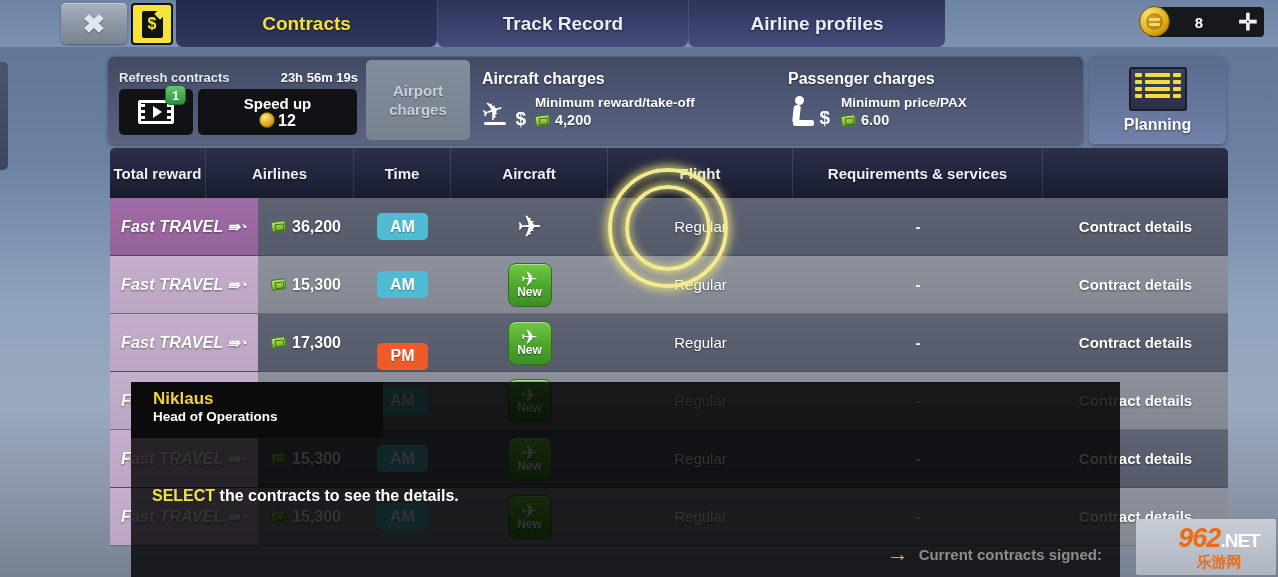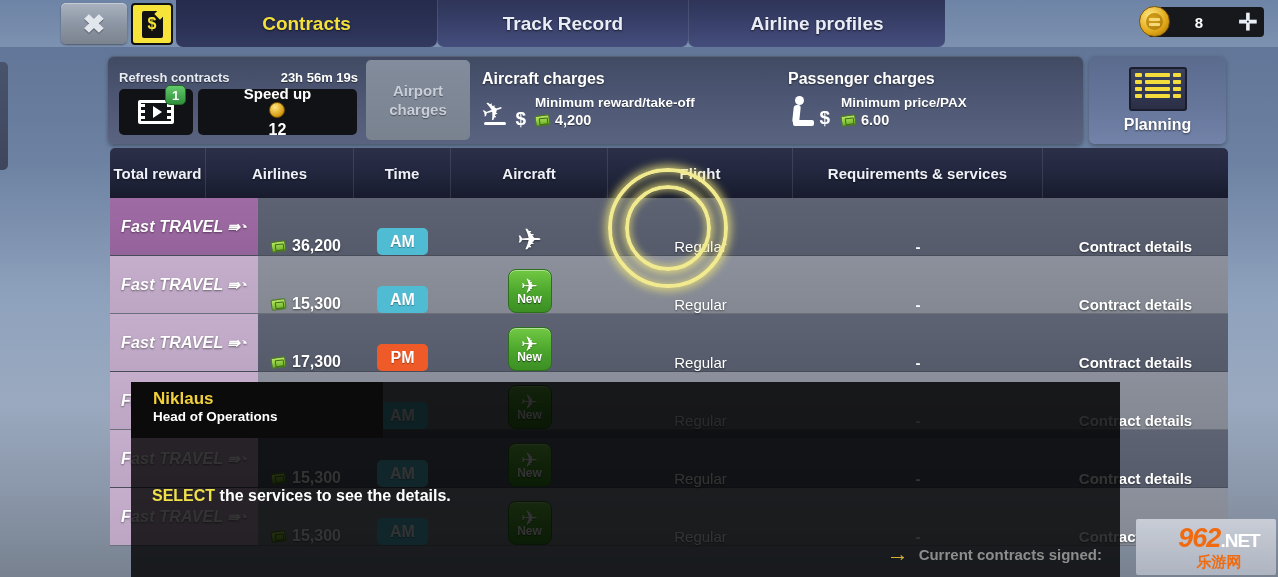--- a/index.html
+++ b/index.html
@@ -104,21 +104,21 @@
     position:absolute;left:53px;top:25px;min-width:21px;height:20px;border-radius:5px;
     background:linear-gradient(180deg,#63c96a,#2f8f3c);border:1px solid #1f6b2a;
     color:#fff;font-size:13px;font-weight:bold;display:flex;align-items:center;justify-content:center;
     padding:0 4px;
   }
   .speedbtn{
     position:absolute;left:86px;top:29px;width:159px;height:46px;background:#111215;border-radius:5px;
     display:flex;flex-direction:column;align-items:center;justify-content:center;gap:0;
   }
   .speedbtn .t{color:#fff;font-size:15px;font-weight:bold;line-height:16px;}
-  .speedbtn .v{display:flex;align-items:center;gap:3px;line-height:17px;flex-direction:column;}
+  .speedbtn .v{display:flex;align-items:center;gap:3px;line-height:17px;}
   .speedbtn .v .c{width:16px;height:16px;border-radius:50%;
     background:radial-gradient(circle at 35% 30%,#ffe680,#d79f14 65%,#8f6205 100%);border:1px solid #7d5504;}
   .speedbtn .v span{color:#fff;font-size:16px;font-weight:bold;}
 
   .airport-tab{
     position:absolute;left:258px;top:4px;width:104px;height:80px;
     background:linear-gradient(180deg,#838c9c 0%,#79828f 100%);
     border-radius:5px;display:flex;align-items:center;justify-content:center;text-align:center;
     color:#c9cfd9;font-size:15px;font-weight:bold;line-height:19px;
     text-shadow:0 1px 1px rgba(0,0,0,.4);
@@ -174,21 +174,21 @@
     display:flex;align-items:center;justify-content:center;
     color:#eef1f8;font-size:15px;font-weight:bold;height:100%;
     text-shadow:0 1px 2px rgba(0,0,0,.6);
     border-right:1px solid rgba(255,255,255,.11);
   }
   #thead .th:last-child{border-right:none;}
 
   .trow{height:58px;display:flex;align-items:stretch;border-bottom:1px solid rgba(0,0,0,.22);}
   .trow.odd{background:linear-gradient(180deg,#5d6373 0%,#555b6b 100%);}
   .trow.even{background:linear-gradient(180deg,#8b909c 0%,#838892 100%);}
-  .cell{display:flex;align-items:flex-end;justify-content:center;}
+  .cell{display:flex;align-items:center;justify-content:center;}
 
   .logo-cell{ }
   .logo{width:100%;height:100%;display:flex;align-items:center;justify-content:center;}
   .logo.dark{background:linear-gradient(180deg,#9f6ba5 0%,#95639b 100%);}
   .logo.light{background:linear-gradient(180deg,#c4aecb 0%,#bca6c3 100%);}
   .logo .txt{color:#fff;font-size:16px;font-weight:bold;font-style:italic;
     text-shadow:0 1px 2px rgba(0,0,0,.45);letter-spacing:.2px;display:flex;align-items:center;gap:4px;}
   .logo .glyph{font-size:15px;letter-spacing:-1px;}
 
   .reward{display:flex;align-items:center;gap:6px;}
@@ -571,21 +571,21 @@
   <div class="r r2"></div>
 </div>
 
 <div id="dimtop"></div>
 <div id="dimbot"></div>
 <div id="speaker">
   <div class="nm">Niklaus</div>
   <div class="role">Head of Operations</div>
 </div>
 <div id="tipline">
-  <span class="hi">SELECT</span><span> the services to see the details.</span>
+  <span class="hi">SELECT</span><span> the contracts to see the details.</span>
 </div>
 <div id="bottomline">
   <span class="arrow">→</span>
   <span class="ct">Current contracts signed:</span>
 </div>
 
 <div id="wm">
   <div class="l1"><span class="o">962</span><span class="n">.NET</span></div>
   <div class="l2">乐游网</div>
 </div>

